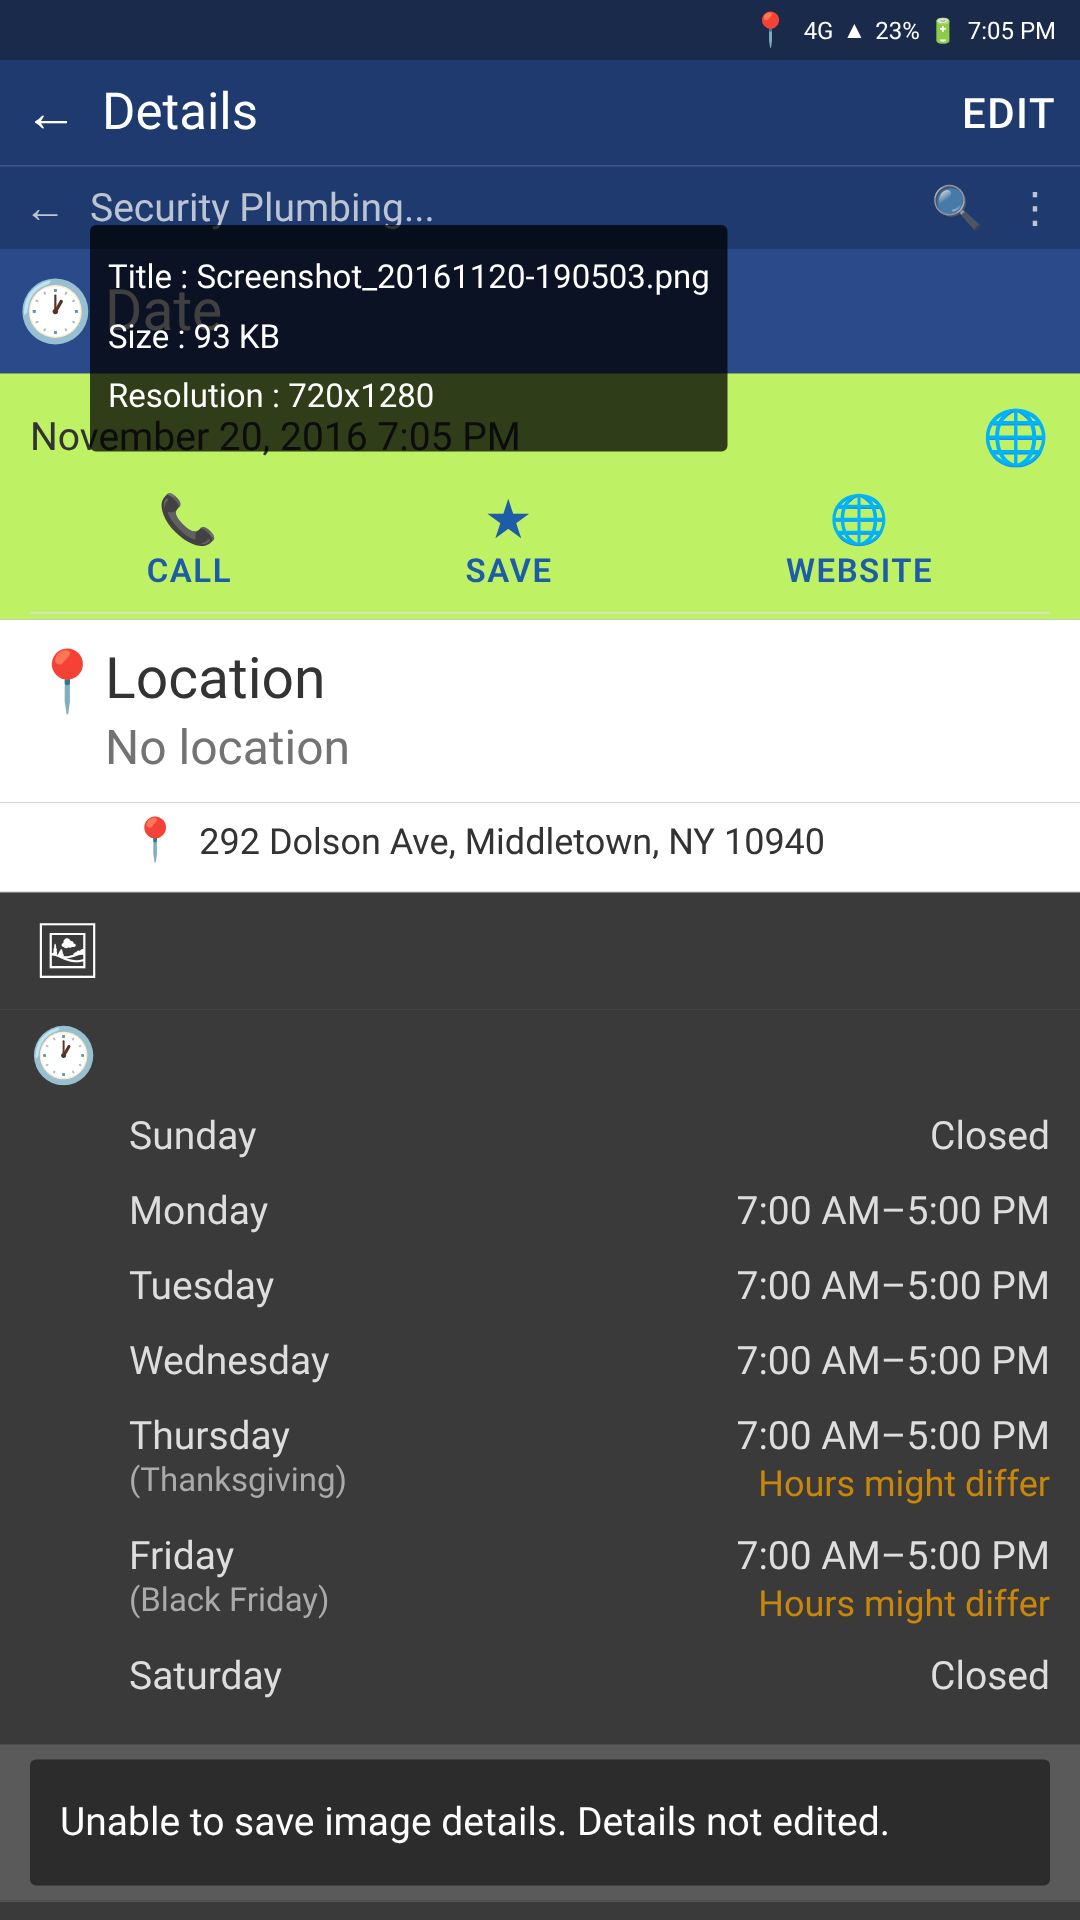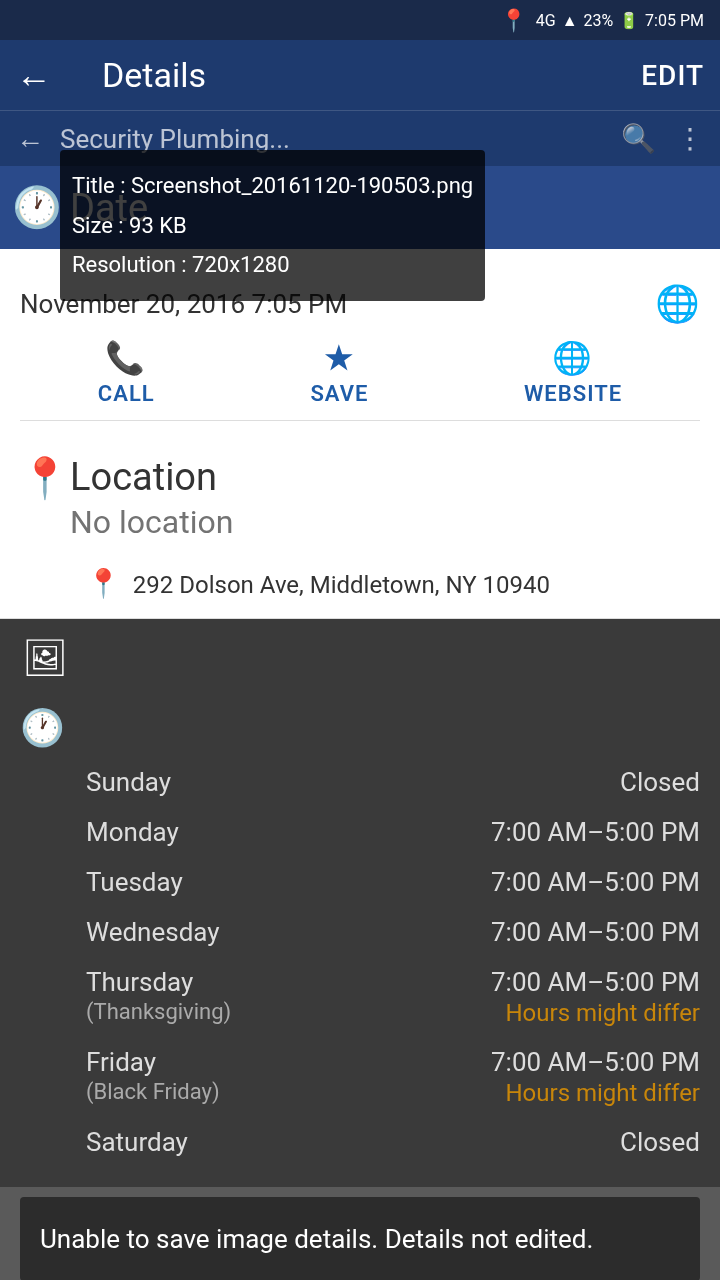--- a/index.html
+++ b/index.html
@@ -43,21 +43,20 @@
     .details-bar .back-icon {
       font-size: 36px;
       color: #fff;
       margin-right: 16px;
     }
     .details-bar .title {
       font-size: 34px;
       color: #fff;
       font-weight: 400;
       flex: 1;
-      margin-left: 34px;
     }
     .details-bar .edit-btn {
       font-size: 28px;
       color: #fff;
       font-weight: 500;
       letter-spacing: 1px;
     }
 
     
     .subnav-bar {
@@ -97,22 +96,22 @@
       margin-right: 16px;
     }
     .date-section .date-label {
       font-size: 38px;
       color: #fff;
       font-weight: 400;
     }
 
     
     .date-content {
-      background: #ffffff;
-      padding: 16px 20px;
+      background: #bef264;
+      padding: 4px 20px;
     }
     .date-value-row {
       display: flex;
       align-items: center;
       padding: 18px 0 0 0;
     }
     .date-value {
       font-size: 26px;
       color: #333;
       flex: 1;

